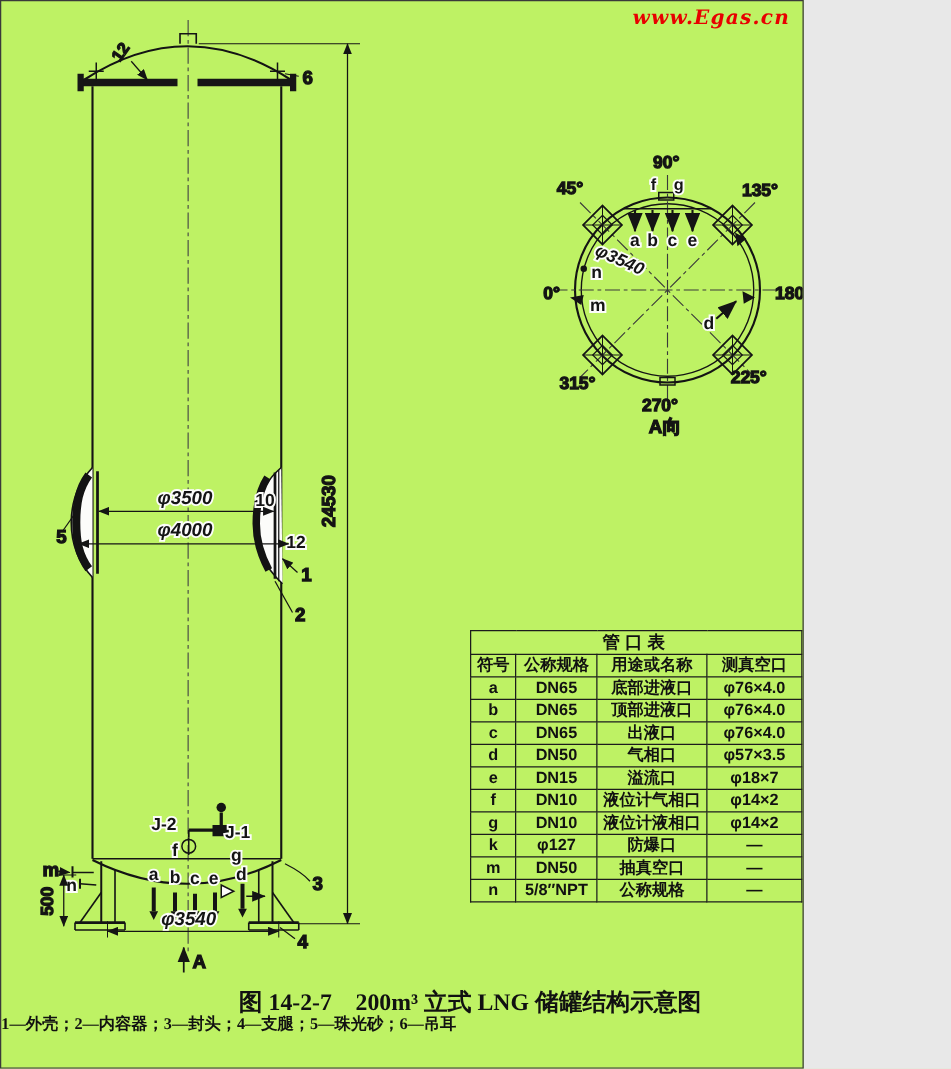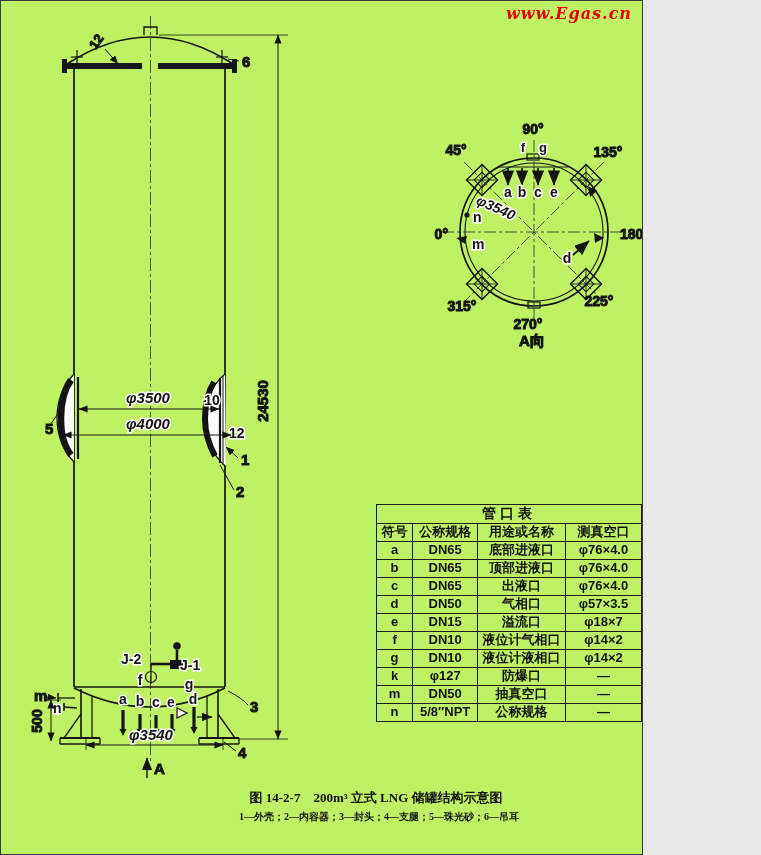--- a/index.html
+++ b/index.html
@@ -10,23 +10,23 @@
   svg.draw{position:absolute;left:0;top:0}
   svg.draw text{font-family:"Liberation Sans","DejaVu Sans",sans-serif;font-weight:700;fill:#141414}.t13{font-size:13px}.t14{font-size:14px}.t15{font-size:15px}
   .it{font-style:italic}
   .halo{paint-order:stroke;stroke:#fcfcfa;stroke-width:3px}
   .ntable{position:absolute;left:375px;top:503px;border-collapse:collapse;color:#111;
           font-weight:700;font-size:13px;text-align:center;table-layout:fixed}
   .ntable td{border:1.6px solid #1c1c1c;padding:0 2px;height:17px;line-height:1.1;overflow:hidden;white-space:nowrap}
   .ntable td.title{font-size:14px;height:18px;letter-spacing:4px}
   .ntable td.spec{}
   .fig-title{position:absolute;left:0;top:788px;width:750px;text-align:center;color:#111;
-             font-family:"Liberation Serif","DejaVu Serif",serif;font-size:13px;font-weight:700}
-  .fig-legend{position:absolute;left:0;top:809px;width:756px;text-align:center;color:#111;
-              font-family:"Liberation Serif","DejaVu Serif",serif;font-size:10px;font-weight:700}
+             font-family:"Liberation Serif","DejaVu Serif",serif;font-size:19px;font-weight:700}
+  .fig-legend{position:absolute;left:0;top:809px;width:756px;color:#111;
+              font-family:"Liberation Serif","DejaVu Serif",serif;font-size:13px;font-weight:700}
 </style>
 </head>
 <body>
 
 <div class="page">
 
   <div class="watermark">www.Egas.cn</div>
 
   <svg class="draw" width="761" height="855" viewBox="0 0 761 855">
     <defs>

